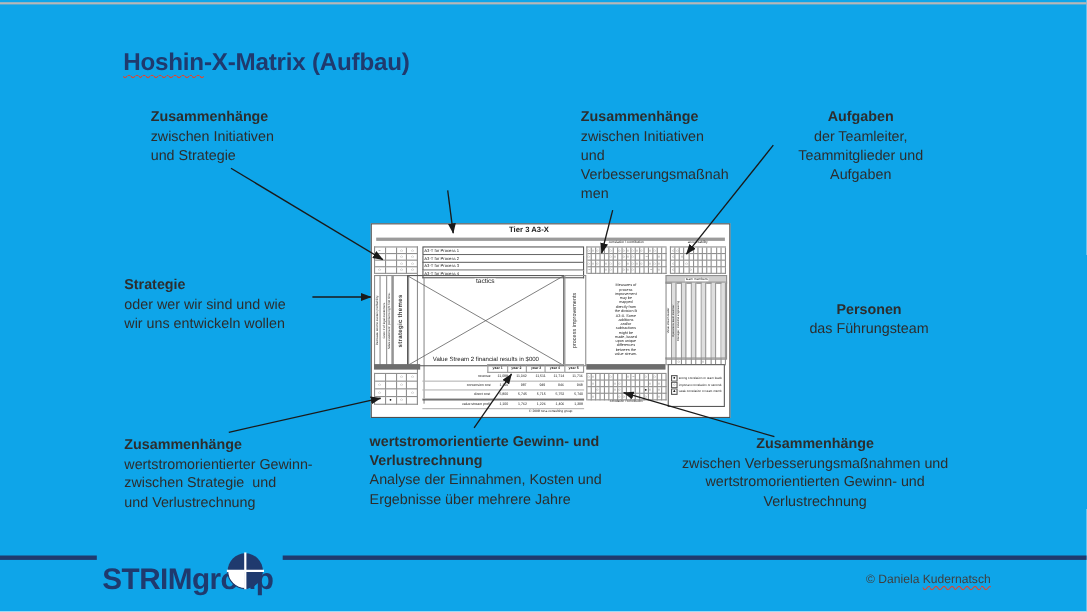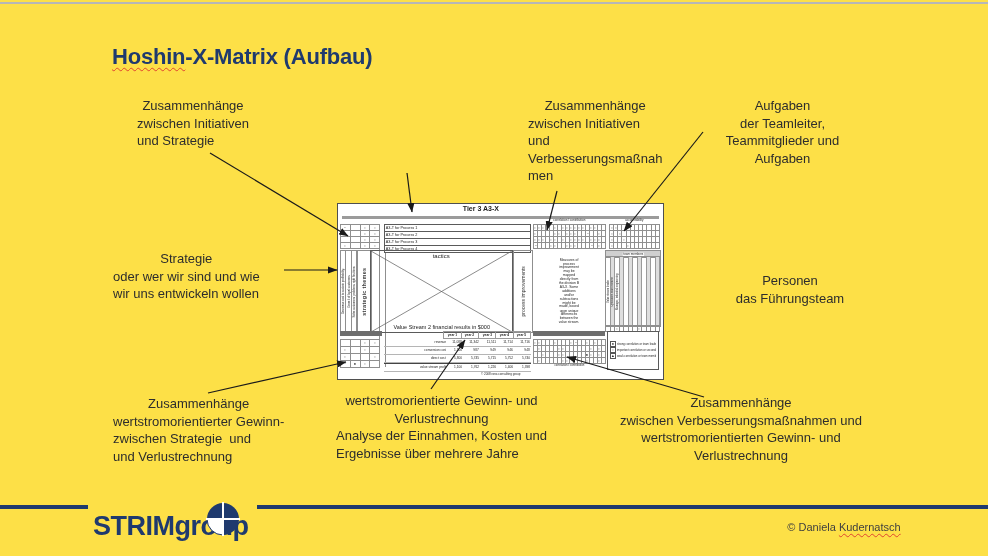--- a/index.html
+++ b/index.html
@@ -1,24 +1,24 @@
 <!DOCTYPE html>
 <html><head>
 <meta charset="utf-8">
 <style>
   html,body{margin:0;padding:0;background:#fff;}
-  .slide{position:relative;width:988px;height:556px;background:#fde047;
+  .slide{position:relative;width:988px;height:556px;background:#0ea5e9;
          font-family:"Liberation Sans",sans-serif;color:#2d2d2d;overflow:hidden;}
   .topline{position:absolute;left:0;top:2px;width:100%;height:2px;background:#b7b7b7;}
   .title{position:absolute;left:112px;top:44px;font-size:22px;font-weight:bold;color:#1f3a6e;letter-spacing:-0.2px;}
   .squig{text-decoration:underline wavy #e0452f 1px;text-underline-offset:3px;}
 
   .lbl{position:absolute;font-size:13px;line-height:17.5px;}
   .lbl div{white-space:pre;}
-  .lbl .b{font-weight:normal;text-align:center;}
+  .lbl .b{font-weight:bold;}
   .ctr{text-align:center;}
 
   
   .arrows{position:absolute;left:0;top:0;pointer-events:none;}
 
   
   .matrix{position:absolute;left:337px;top:203px;width:325px;height:175px;
           border:1px solid #4f4f4f;background:#fff;font-family:"Liberation Sans",sans-serif;color:#222;}
   .matrix .abs{position:absolute;}
   .flexc{display:flex;align-items:center;justify-content:center;}

